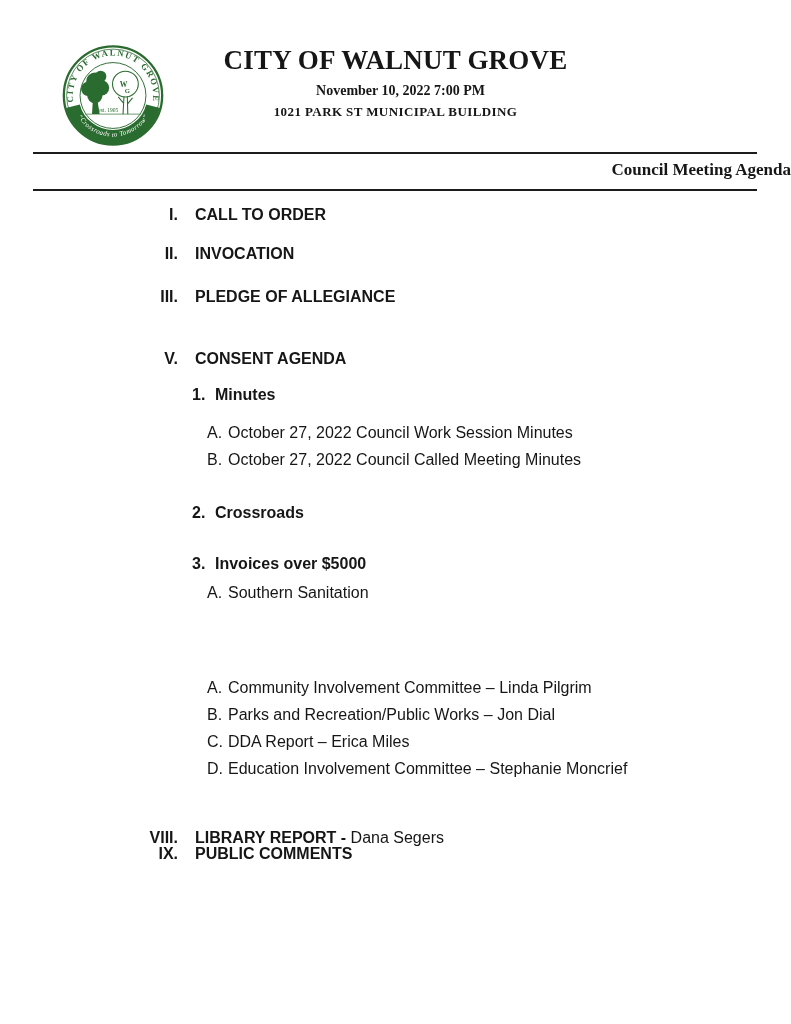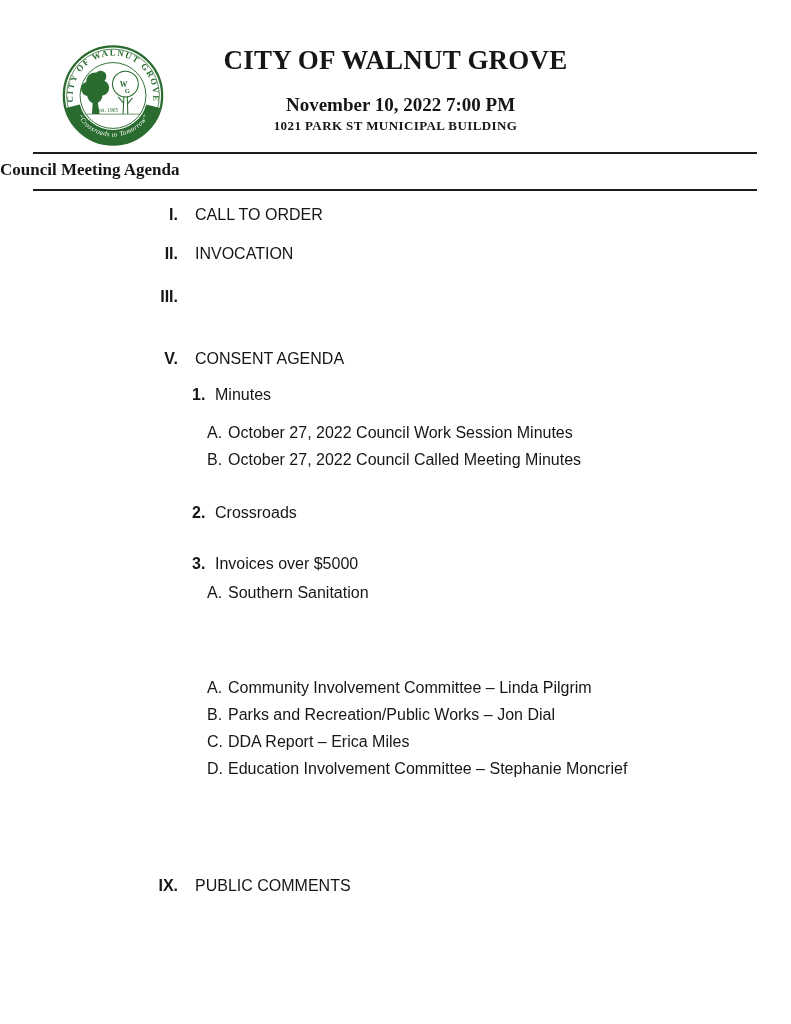--- a/index.html
+++ b/index.html
@@ -15,48 +15,48 @@
   
   .header {
     position: absolute;
     top: 45px; left: 0; width: 100%;
     text-align: center;
     font-family: "Liberation Serif", serif;
     font-weight: bold;
     color: #161616;
   }
   .h-title { font-size: 27px; line-height: 31px; letter-spacing: 0.2px; }
-  .h-date  { font-size: 19px; line-height: 21px; margin-top: 18px; padding-left: 10px; }
+  .h-date  { font-size: 14px; line-height: 21px; margin-top: 4px; padding-left: 10px; }
   .h-addr  { font-size: 13px; line-height: 21px; letter-spacing: 0.4px; }
   
   .seal { position: absolute; left: 59px; top: 43px; width: 108px; height: 105px; }
   .seal svg { width: 100%; height: 100%; }
   
   .rule { position: absolute; left: 33px; width: 724px; height: 0; border-top: 2px solid #1c1c1c; }
   .rule-top { top: 152px; }
   .rule-bottom { top: 189px; }
   .bar-title {
     position: absolute; top: 160px; left: 0; width: 100%;
-    text-align: left;
+    text-align: right;
     font-family: "Liberation Serif", serif;
     font-weight: bold; font-size: 17px;
     color: #161616;
   }
   
   .agenda { position: absolute; top: 0; left: 0; width: 100%; height: 100%; }
   .row {
     position: absolute;
     display: flex;
     font-size: 16px;
     line-height: 19px;
     color: #161616;
     white-space: nowrap;
   }
   .row .mk { flex: none; }
-  .row b { font-weight: normal; text-align: right; }
+  .row b { font-weight: bold; text-align: right; }
   .r-roman { left: 135px; }
   .r-roman .mk { width: 43px; text-align: right; font-weight: bold; }
   .r-roman .tx { margin-left: 17px; }
   .r-num { left: 192px; }
   .r-num .mk { width: 14px; font-weight: bold; }
   .r-num .tx { margin-left: 9px; }
   .r-let { left: 207px; }
   .r-let .mk { width: 14px; }
   .r-let .tx { margin-left: 7px; }
 </style>
@@ -123,20 +123,21 @@
       <span class="tx"><b>CALL TO ORDER</b><span></span></span>
     </div>
 
     <div class="row r-roman" style="top:244px">
       <span class="mk">II.</span>
       <span class="tx"><b>INVOCATION</b><span></span></span>
     </div>
 
     <div class="row r-roman" style="top:287px">
       <span class="mk">III.</span>
+      <span class="tx"><b>PLEDGE OF ALLEGIANCE</b><span></span></span>
     </div>
 
 
     <div class="row r-roman" style="top:349px">
       <span class="mk">V.</span>
       <span class="tx"><b>CONSENT AGENDA</b><span></span></span>
     </div>
 
     <div class="row r-num" style="top:385px">
       <span class="mk">1.</span>
@@ -183,20 +184,24 @@
       <span class="mk">C.</span>
       <span class="tx"><b></b><span>DDA Report – Erica Miles</span></span>
     </div>
 
     <div class="row r-let" style="top:759px">
       <span class="mk">D.</span>
       <span class="tx"><b></b><span>Education Involvement Committee – Stephanie Moncrief</span></span>
     </div>
 
 
-
-    <div class="row r-roman" style="top:876px">
+    <div class="row r-roman" style="top:828px">
+      <span class="mk">VIII.</span>
+      <span class="tx"><b>LIBRARY REPORT -</b><span> Dana Segers</span></span>
+    </div>
+
+    <div class="row r-roman" style="top:844px">
       <span class="mk">IX.</span>
       <span class="tx"><b>PUBLIC COMMENTS</b><span></span></span>
     </div>
 
   </div>
 </div>
 
 </body></html>

